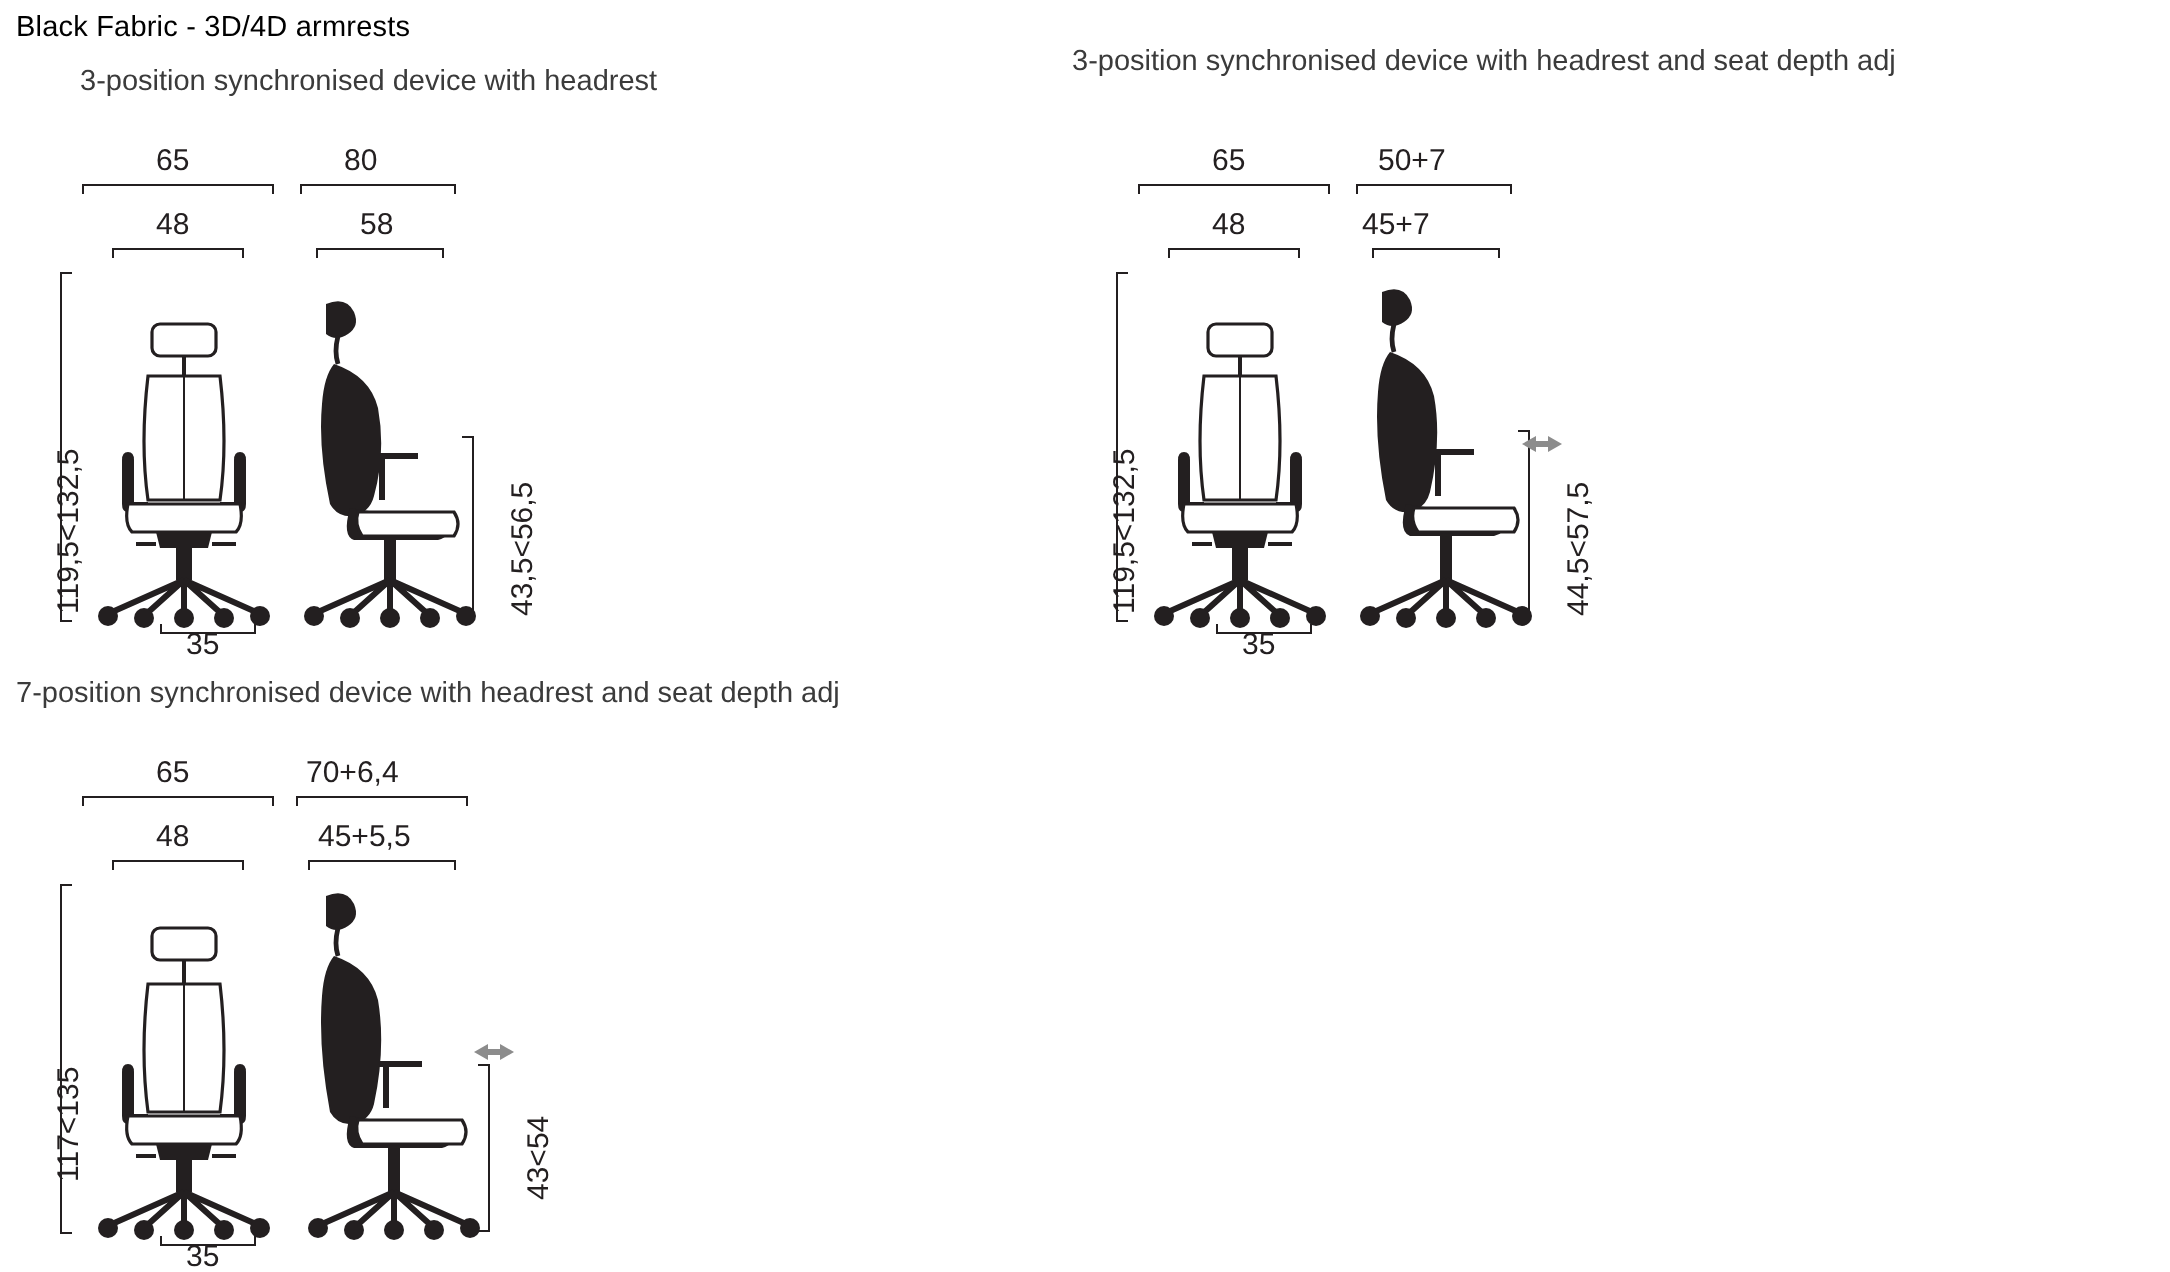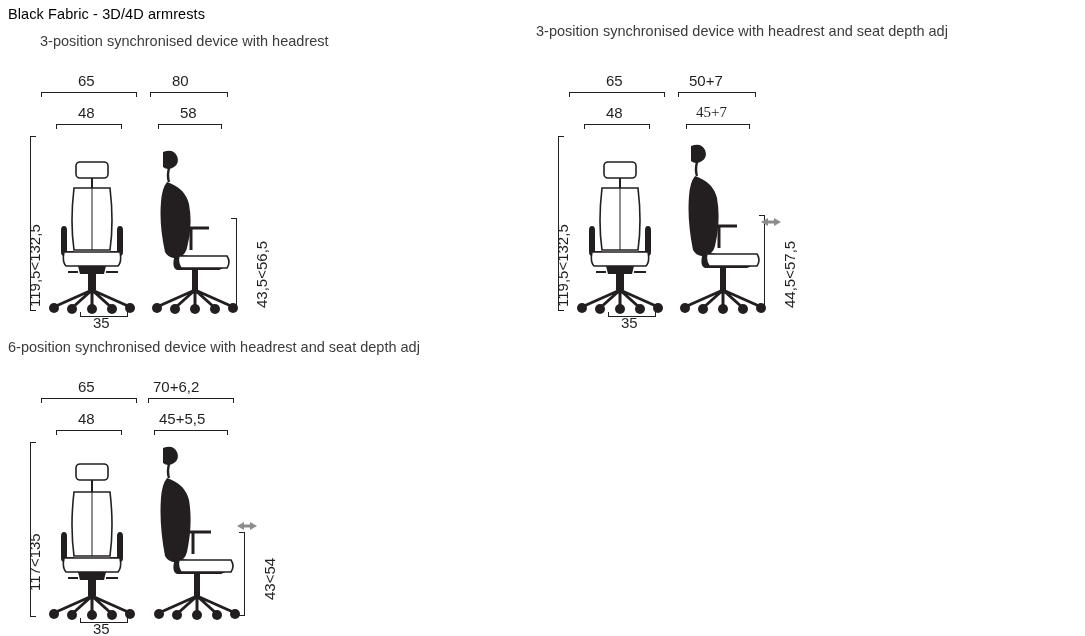--- a/index.html
+++ b/index.html
@@ -79,21 +79,21 @@
   svg { display: block; }
   .chair-svg { position: absolute; }
 </style>
 </head>
 <body>
 
 <div class="page-title">Black Fabric - 3D/4D armrests</div>
 
 <div class="variant-title vt-a">3-position synchronised device with headrest</div>
 <div class="variant-title vt-b">3-position synchronised device with headrest and seat depth adj</div>
-<div class="variant-title vt-c">6-position synchronised device with headrest and seat depth adj</div>
+<div class="variant-title vt-c">7-position synchronised device with headrest and seat depth adj</div>
 
 <div class="block blk-a">
 
   <div class="hbar" style="left:41px; top:32px; width:96px;"></div>
   <div class="dim" style="left:78px; top:12px;">65</div>
 
   <div class="hbar" style="left:150px; top:32px; width:78px;"></div>
   <div class="dim" style="left:172px; top:12px;">80</div>
 
   <div class="hbar" style="left:56px; top:64px; width:66px;"></div>
@@ -178,21 +178,21 @@
   <div class="hbar" style="left:41px; top:32px; width:96px;"></div>
   <div class="dim" style="left:78px; top:12px;">65</div>
 
   <div class="hbar" style="left:150px; top:32px; width:78px;"></div>
   <div class="dim" style="left:161px; top:12px;">50+7</div>
 
   <div class="hbar" style="left:56px; top:64px; width:66px;"></div>
   <div class="dim" style="left:78px; top:44px;">48</div>
 
   <div class="hbar" style="left:158px; top:64px; width:64px;"></div>
-  <div class="dim" style="left:168px; top:44px;font-family:Liberation Serif, serif;">45+7</div>
+  <div class="dim" style="left:153px; top:44px;">45+7</div>
 
   <div class="vbar" style="left:30px; top:76px; height:175px;"></div>
   <div class="dim vert" style="left:26px; top:247px;">119,5&lt;132,5</div>
 
   <div class="vbar right" style="left:231px; top:155px; height:95px;"></div>
   <div class="dim vert" style="left:253px; top:248px;">44,5&lt;57,5</div>
 
   <div class="hbar down" style="left:80px; top:252px; width:48px;"></div>
   <div class="dim" style="left:93px; top:254px;">35</div>
 
@@ -250,21 +250,21 @@
     </g>
   </svg>
 </div>
 
 <div class="block blk-c">
 
   <div class="hbar" style="left:41px; top:32px; width:96px;"></div>
   <div class="dim" style="left:78px; top:12px;">65</div>
 
   <div class="hbar" style="left:148px; top:32px; width:86px;"></div>
-  <div class="dim" style="left:153px; top:12px;">70+6,2</div>
+  <div class="dim" style="left:153px; top:12px;">70+6,4</div>
 
   <div class="hbar" style="left:56px; top:64px; width:66px;"></div>
   <div class="dim" style="left:78px; top:44px;">48</div>
 
   <div class="hbar" style="left:154px; top:64px; width:74px;"></div>
   <div class="dim" style="left:159px; top:44px;">45+5,5</div>
 
   <div class="vbar" style="left:30px; top:76px; height:175px;"></div>
   <div class="dim vert" style="left:26px; top:225px;">117&lt;135</div>
 

